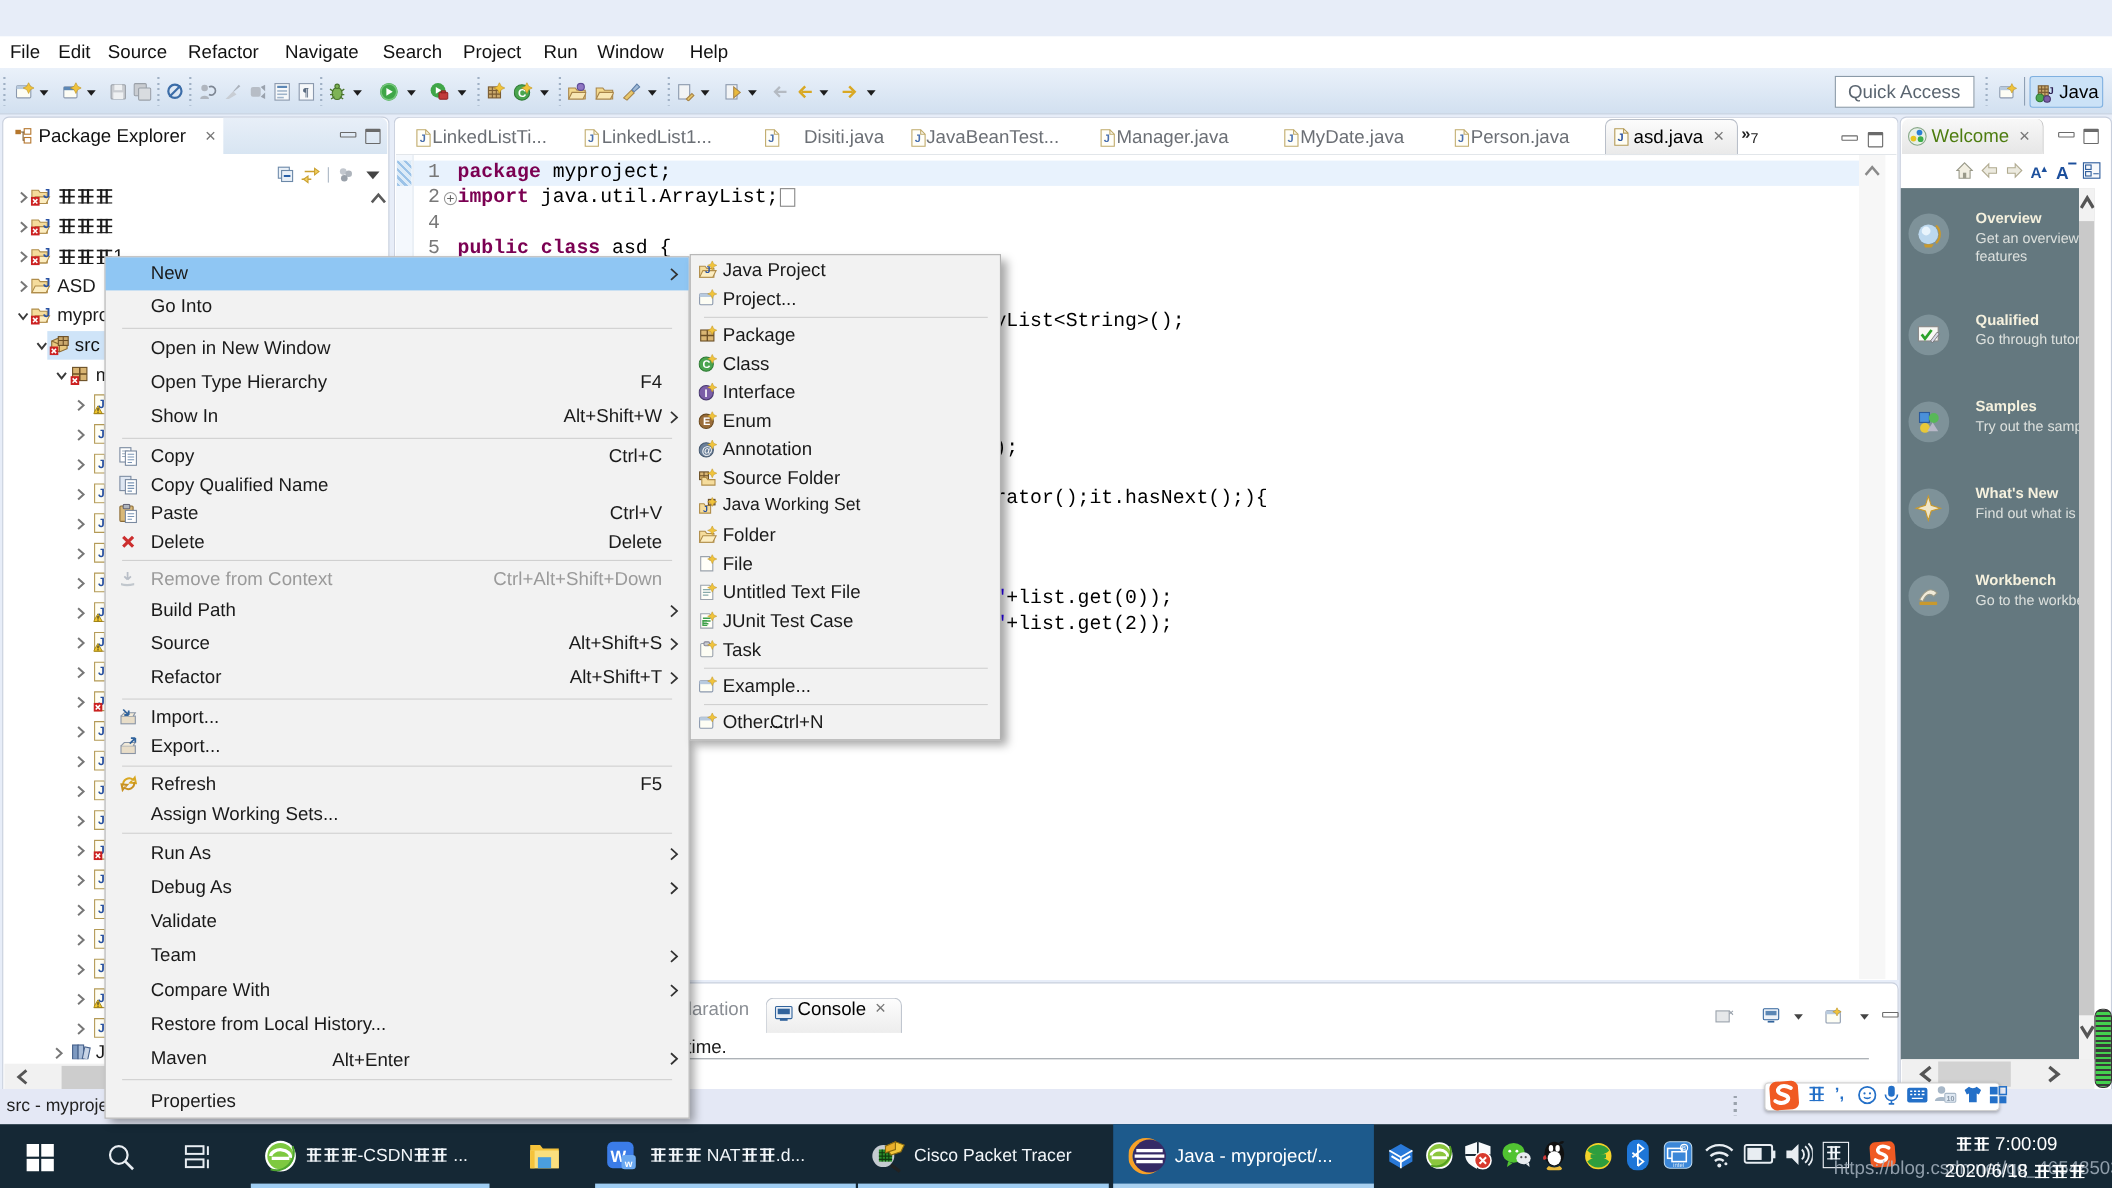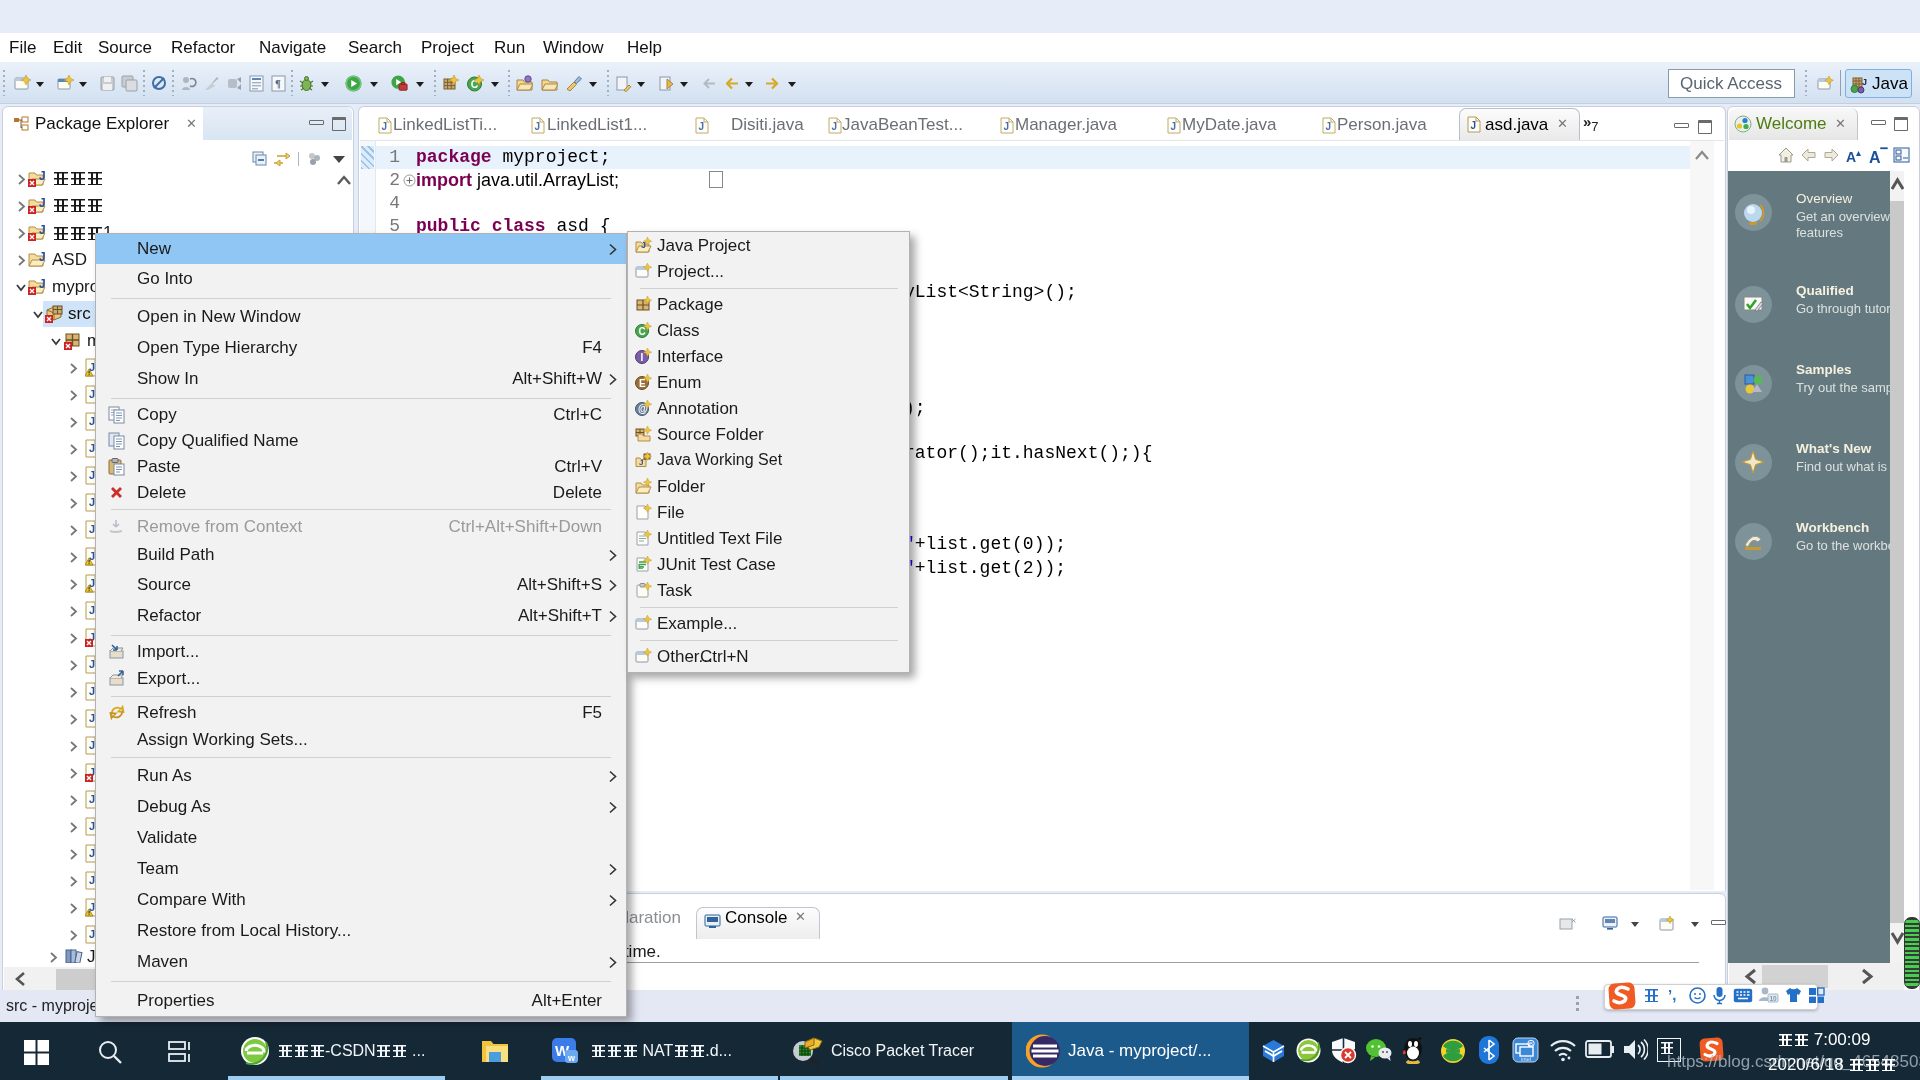--- a/index.html
+++ b/index.html
@@ -589,21 +589,21 @@
           <div class="ab" style="left:16px;top:74px;width:24px;text-align:right;font-family:'Liberation Mono',monospace;font-size:18px;line-height:23px;color:#787878">5</div>
         </div>
 
     <svg class="ab" style="left:43px;top:33px" width="13" height="13">
           <circle cx="6.5" cy="6.5" r="5.5" fill="#fff" stroke="#999"></circle>
           <path d="M3.5 6.5 h6 M6.5 3.5 v6" stroke="#666"></path>
         </svg>
 
     <div id="code">
           <div class="ab" style="left:56px;top:5px;font-family:'Liberation Mono',monospace;font-size:18px;line-height:23px;color:#000;white-space:pre"><span style="color:#7b0052;font-weight:bold">package</span> myproject;</div>
-          <div class="ab" style="left:56px;top:28px;font-family:Liberation Sans, sans-serif;font-size:18px;line-height:23px;color:#000;white-space:pre"><span style="color:#7b0052;font-weight:bold">import</span> java.util.ArrayList;</div>
+          <div class="ab" style="left:56px;top:28px;font-family:Liberation Mono, monospace;font-size:18px;line-height:23px;color:#000;white-space:pre"><span style="color:#7b0052;font-weight:bold">import</span> java.util.ArrayList;</div>
           <div class="ab" style="left:56px;top:74px;font-family:'Liberation Mono',monospace;font-size:18px;line-height:23px;color:#000;white-space:pre"><span style="color:#7b0052;font-weight:bold">public</span> <span style="color:#7b0052;font-weight:bold">class</span> asd {</div>
           <div class="ab" style="left:349px;top:30px;width:12px;height:15px;border:1px solid #888"></div>
           <div class="ab" style="left:544px;top:140px;font-family:'Liberation Mono',monospace;font-size:18px;line-height:23px;color:#000;white-space:pre">yList&lt;String&gt;();</div>
           <div class="ab" style="left:544px;top:256px;font-family:'Liberation Mono',monospace;font-size:18px;line-height:23px;color:#000;white-space:pre">);</div>
           <div class="ab" style="left:544px;top:301px;font-family:'Liberation Mono',monospace;font-size:18px;line-height:23px;color:#000;white-space:pre">rator();it.hasNext();){</div>
           <div class="ab" style="left:544px;top:392px;font-family:'Liberation Mono',monospace;font-size:18px;line-height:23px;color:#000;white-space:pre"><span style="color:#2a00ff">"</span>+list.get(0));</div>
           <div class="ab" style="left:544px;top:416px;font-family:'Liberation Mono',monospace;font-size:18px;line-height:23px;color:#000;white-space:pre"><span style="color:#2a00ff">"</span>+list.get(2));</div>
         </div>
   </div>
 
@@ -683,21 +683,21 @@
   <div class="ab" style="left:0;top:64px;width:162px;height:792px;background:#64787f"></div>
   <div id="wcitems" class="ab" style="left:0;top:64px;width:162px;height:792px;overflow:hidden">
         <div class="ab" style="left:0;top:-64px;width:162px;height:884px">
           <div class="ab" style="left:7px;top:87px;width:37px;height:37px;border-radius:50%;background:#7e9299"></div>
           <svg class="ab" style="left:7px;top:87px" width="37" height="37" viewBox="-18 -18 37 37">
             <circle cx="0" cy="1" r="9" fill="#bcd8ee"></circle>
             <circle cx="-2" cy="-2" r="4" fill="#e8f4fc"></circle>
             <path d="M7 -7 a11 11 0 0 1 0 16" fill="none" stroke="#c8992e" stroke-width="2"></path>
             <path d="M-4 10 h9 l-2 3 h-6z" fill="#c8992e"></path>
           </svg>
-          <span class="ab" style="left:68px;top:84px;font-size:13.5px;font-weight:normal;color:#f5f1de">Overview</span>
+          <span class="ab" style="left:68px;top:84px;font-size:13.5px;font-weight:bold;color:#f5f1de">Overview</span>
           <span class="ab" style="left:68px;top:102px;font-size:13px;color:#dde1de;white-space:nowrap">Get an overview o</span>
           <span class="ab" style="left:68px;top:118px;font-size:13px;color:#dde1de;white-space:nowrap">features</span>
           <div class="ab" style="left:7px;top:179px;width:37px;height:37px;border-radius:50%;background:#7e9299"></div>
           <svg class="ab" style="left:7px;top:179px" width="37" height="37" viewBox="-18 -18 37 37">
             <rect x="-9" y="-7" width="18" height="13" fill="#f8f8f4" stroke="#888"></rect>
             <path d="M-6 0 l3 4 6-8" stroke="#2ca32c" stroke-width="2.5" fill="none"></path>
             <path d="M2 6 l6-8 2 1.5 -6 8z" fill="#d8d8e8" stroke="#666" stroke-width=".7"></path>
           </svg>
           <span class="ab" style="left:68px;top:176px;font-size:13.5px;font-weight:bold;color:#f5f1de">Qualified</span>
           <span class="ab" style="left:68px;top:194px;font-size:13px;color:#dde1de;white-space:nowrap">Go through tutoria</span>
@@ -1009,21 +1009,21 @@
       <svg class="ab" style="left:608px;top:894px" width="9" height="13">
         <path d="M2 1.5 L7.5 6.5 L2 11.5" fill="none" stroke="#333" stroke-width="1.6"></path>
       </svg>
       <span class="ab" style="left:137px;top:921px;font-size:17px;color:#1a1a1a">Restore from Local History...</span>
       <span class="ab" style="left:137px;top:952px;font-size:17px;color:#1a1a1a">Maven</span>
       <svg class="ab" style="left:608px;top:956px" width="9" height="13">
         <path d="M2 1.5 L7.5 6.5 L2 11.5" fill="none" stroke="#333" stroke-width="1.6"></path>
       </svg>
       <div class="ab" style="left:111px;top:981px;width:500px;height:1px;background:#d0d0d0"></div>
       <span class="ab" style="left:137px;top:991px;font-size:17px;color:#1a1a1a">Properties</span>
-      <span class="ab" style="left:302px;top:991px;width:300px;text-align:right;font-size:17px;color:#1a1a1a">Alt+Enter</span>
+      <span class="ab" style="left:302px;top:954px;width:300px;font-size:17px;color:#1a1a1a">Alt+Enter</span>
     </div>
 
 <div id="sub" class="ab" style="z-index:21;left:0;top:0;width:1920px;height:1080px;pointer-events:none">
       <div class="ab" style="left:627px;top:231px;width:283px;height:442px;background:#f2f2f2;border:1px solid #b2b2b2;box-shadow:5px 5px 8px rgba(0,0,0,.35);box-sizing:border-box"></div>
       <svg class="ab" style="left:635px;top:237px" width="17" height="17" viewBox="0 0 17 17">
         <path d="M1 5 h5 l1.5 2 H14 v8 H1z" fill="#f5dc9c" stroke="#b08d4a"></path>
         <path d="M1 15 l3-6 h12 l-3 6z" fill="#fcedc0" stroke="#b08d4a"></path>
         <text x="6" y="11" font-size="9" font-weight="bold" fill="#2952a3" font-family="Liberation Sans">J</text>
         <path d="M12.5 0 l1.3 2.9 2.9 1.3 -2.9 1.3 -1.3 2.9 -1.3 -2.9 -2.9 -1.3 2.9 -1.3z" fill="#f0c33c" stroke="#b98f1d" stroke-width=".4"></path>
       </svg>

